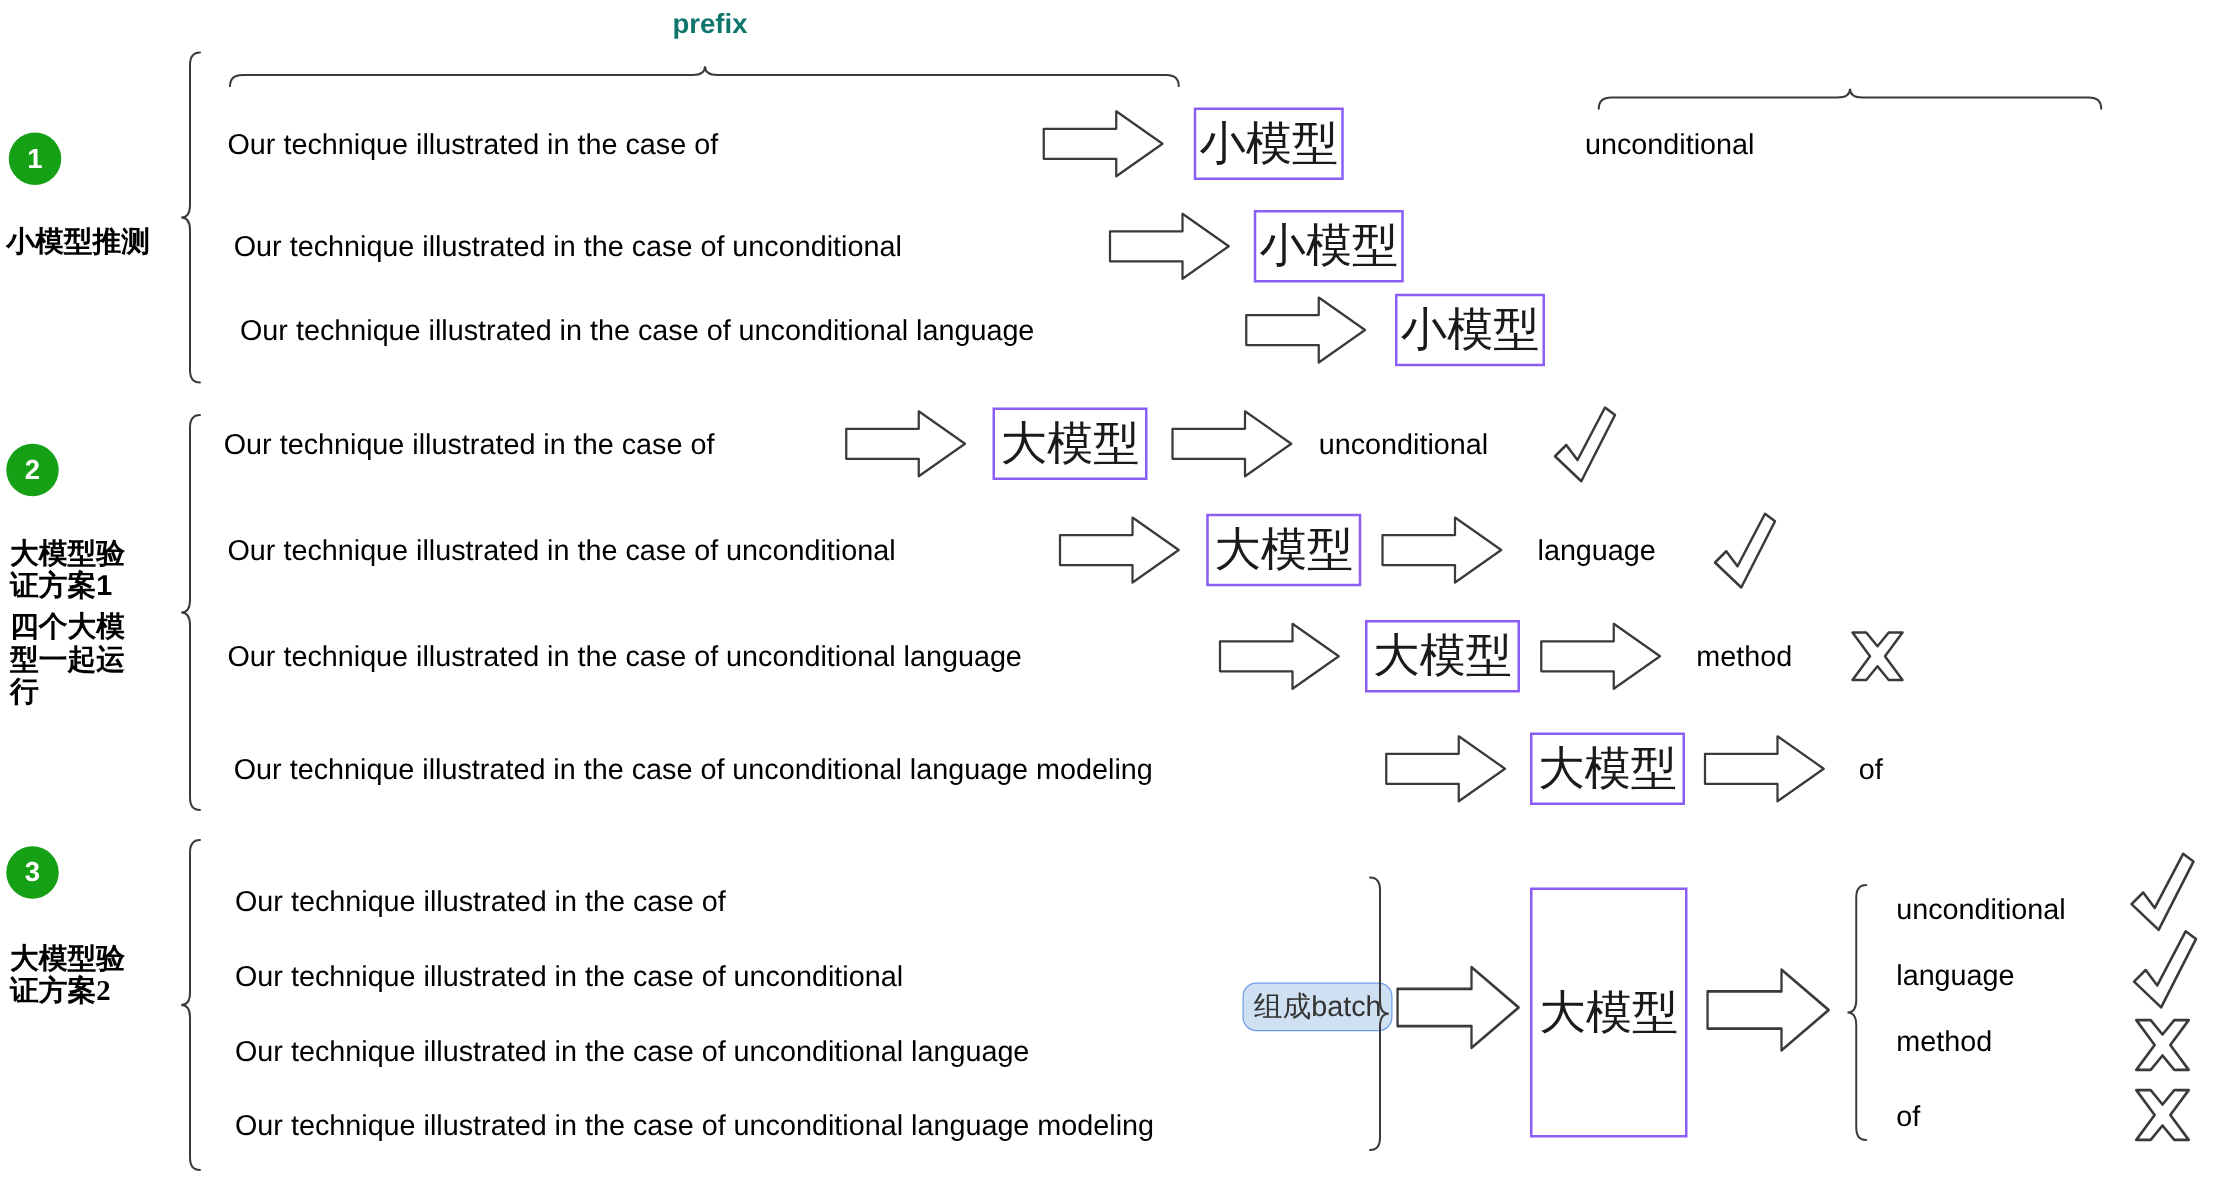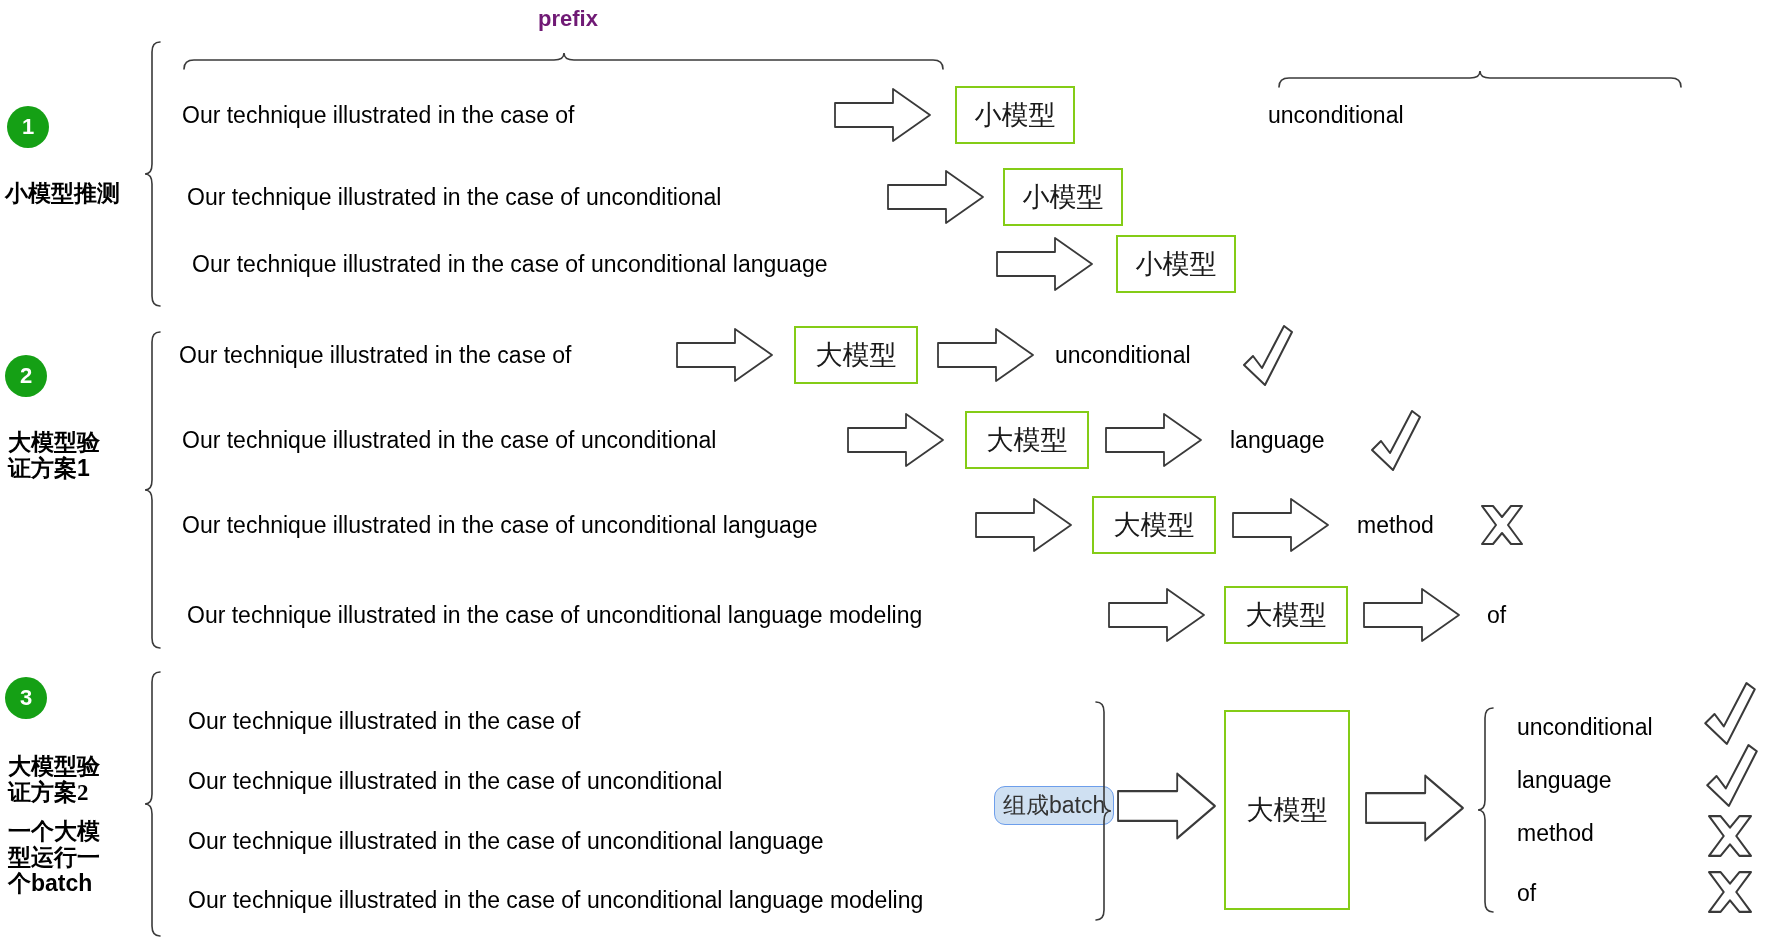--- a/index.html
+++ b/index.html
@@ -1,26 +1,26 @@
 <!DOCTYPE html>
 <html><head>
 <meta charset="utf-8">
 <style>
   html,body { margin:0; padding:0; background:#fff; }
   .canvas { position:relative; width:1779px; height:942px; background:#ffffff;
             font-family:"Liberation Sans", sans-serif; overflow:hidden; }
   .abs { position:absolute; }
   .rowtext { font-size:23px; color:#000000; line-height:30px; white-space:nowrap; }
-  .hdr { font-weight:bold; font-size:22px; color:#701a75; white-space:nowrap; }
+  .hdr { font-weight:bold; font-size:22px; color:#0f766e; white-space:nowrap; }
   .sec-title { font-weight:bold; font-size:23px; color:#000; line-height:26px; width:102px;margin-top:18px; }
   .sec-title.one-line { width:160px; }
   .badge { width:42px; height:42px; border-radius:50%; background:#15A015; color:#fff;
            font-weight:bold; font-size:22px; display:flex; align-items:center; justify-content:center; }
-  .modelbox { box-sizing:border-box; border:2px solid #84cc16; background:#fff; display:flex;
-              align-items:center; justify-content:center; font-size:27px; color:#1a1a1a; white-space:nowrap; }
+  .modelbox { box-sizing:border-box; border:2px solid #8b5cf6; background:#fff; display:flex;
+              align-items:center; justify-content:center; font-size:37px; color:#1a1a1a; white-space:nowrap; }
   .batch { background:#CFE0F2; border:1px solid #6D9EEB; font-size:23px; color:#333;
            padding:3px 8px; white-space:nowrap; }
   svg { display:block; }
   .stroke { stroke:#3a3a3a; fill:none; stroke-linecap:round; }
   .shape { stroke:#3a3a3a; fill:#ffffff; stroke-linejoin:round; }
 </style>
 </head>
 <body>
 
 <div class="canvas">
@@ -54,20 +54,21 @@
   <div class="abs modelbox" style="left:1003px; top:168px; width:120px; height:58px;">小模型</div>
 
   <div class="abs rowtext" style="left:192px; top:249px;">Our technique illustrated in the case of unconditional language</div>
   <svg class="abs" style="left:995px; top:235px;" width="100" height="58" viewBox="0 0 100 58">
     <path class="shape" stroke-width="1.8" d="M2 17 L60 17 L60 3 L97 29 L60 55 L60 41 L2 41 Z"></path>
     </svg>
   <div class="abs modelbox" style="left:1116px; top:235px; width:120px; height:58px;">小模型</div>
 
   <div class="abs badge" style="left:5px; top:355px;">2</div>
   <div class="abs sec-title" style="left:8px; top:411px;">大模型验证方案1</div>
+  <div class="abs sec-title" style="left:8px; top:470px;">四个大模型一起运行</div>
   <svg class="abs" style="left:144px; top:330px;" width="18" height="320" viewBox="0 0 18 320">
     <path class="stroke" stroke-width="1.6" d="M16 2 Q8 2 8 12 L8 150 Q8 160 1 160 Q8 160 8 170 L8 308 Q8 318 16 318"></path>
   </svg>
 
   <div class="abs rowtext" style="left:179px; top:340px;">Our technique illustrated in the case of</div>
   <svg class="abs" style="left:675px; top:326px;" width="100" height="58" viewBox="0 0 100 58">
     <path class="shape" stroke-width="1.8" d="M2 17 L60 17 L60 3 L97 29 L60 55 L60 41 L2 41 Z"></path>
     </svg>
   <div class="abs modelbox" style="left:794px; top:326px; width:124px; height:58px;">大模型</div>
   <svg class="abs" style="left:936px; top:326px;" width="100" height="58" viewBox="0 0 100 58">
@@ -109,21 +110,20 @@
     <path class="shape" stroke-width="1.8" d="M2 17 L60 17 L60 3 L97 29 L60 55 L60 41 L2 41 Z"></path>
     </svg>
   <div class="abs modelbox" style="left:1224px; top:586px; width:124px; height:58px;">大模型</div>
   <svg class="abs" style="left:1362px; top:586px;" width="100" height="58" viewBox="0 0 100 58">
     <path class="shape" stroke-width="1.8" d="M2 17 L60 17 L60 3 L97 29 L60 55 L60 41 L2 41 Z"></path>
     </svg>
   <div class="abs rowtext" style="left:1487px; top:600px;">of</div>
 
   <div class="abs badge" style="left:5px; top:677px;">3</div>
   <div class="abs sec-title" style="left:8px; top:736px;font-family:Liberation Serif, serif;">大模型验证方案2</div>
-  <div class="abs sec-title" style="left:8px; top:800px;">一个大模型运行一个batch</div>
   <svg class="abs" style="left:144px; top:670px;" width="18" height="268" viewBox="0 0 18 268">
     <path class="stroke" stroke-width="1.6" d="M16 2 Q8 2 8 12 L8 124 Q8 134 1 134 Q8 134 8 144 L8 256 Q8 266 16 266"></path>
   </svg>
 
   <div class="abs rowtext" style="left:188px; top:706px;">Our technique illustrated in the case of</div>
   <div class="abs rowtext" style="left:188px; top:766px;">Our technique illustrated in the case of unconditional</div>
   <div class="abs rowtext" style="left:188px; top:826px;">Our technique illustrated in the case of unconditional language</div>
   <div class="abs rowtext" style="left:188px; top:885px;">Our technique illustrated in the case of unconditional language modeling</div>
 
   <div class="abs batch" style="left:994px; top:786px;border-radius:11px;">组成batch</div>

